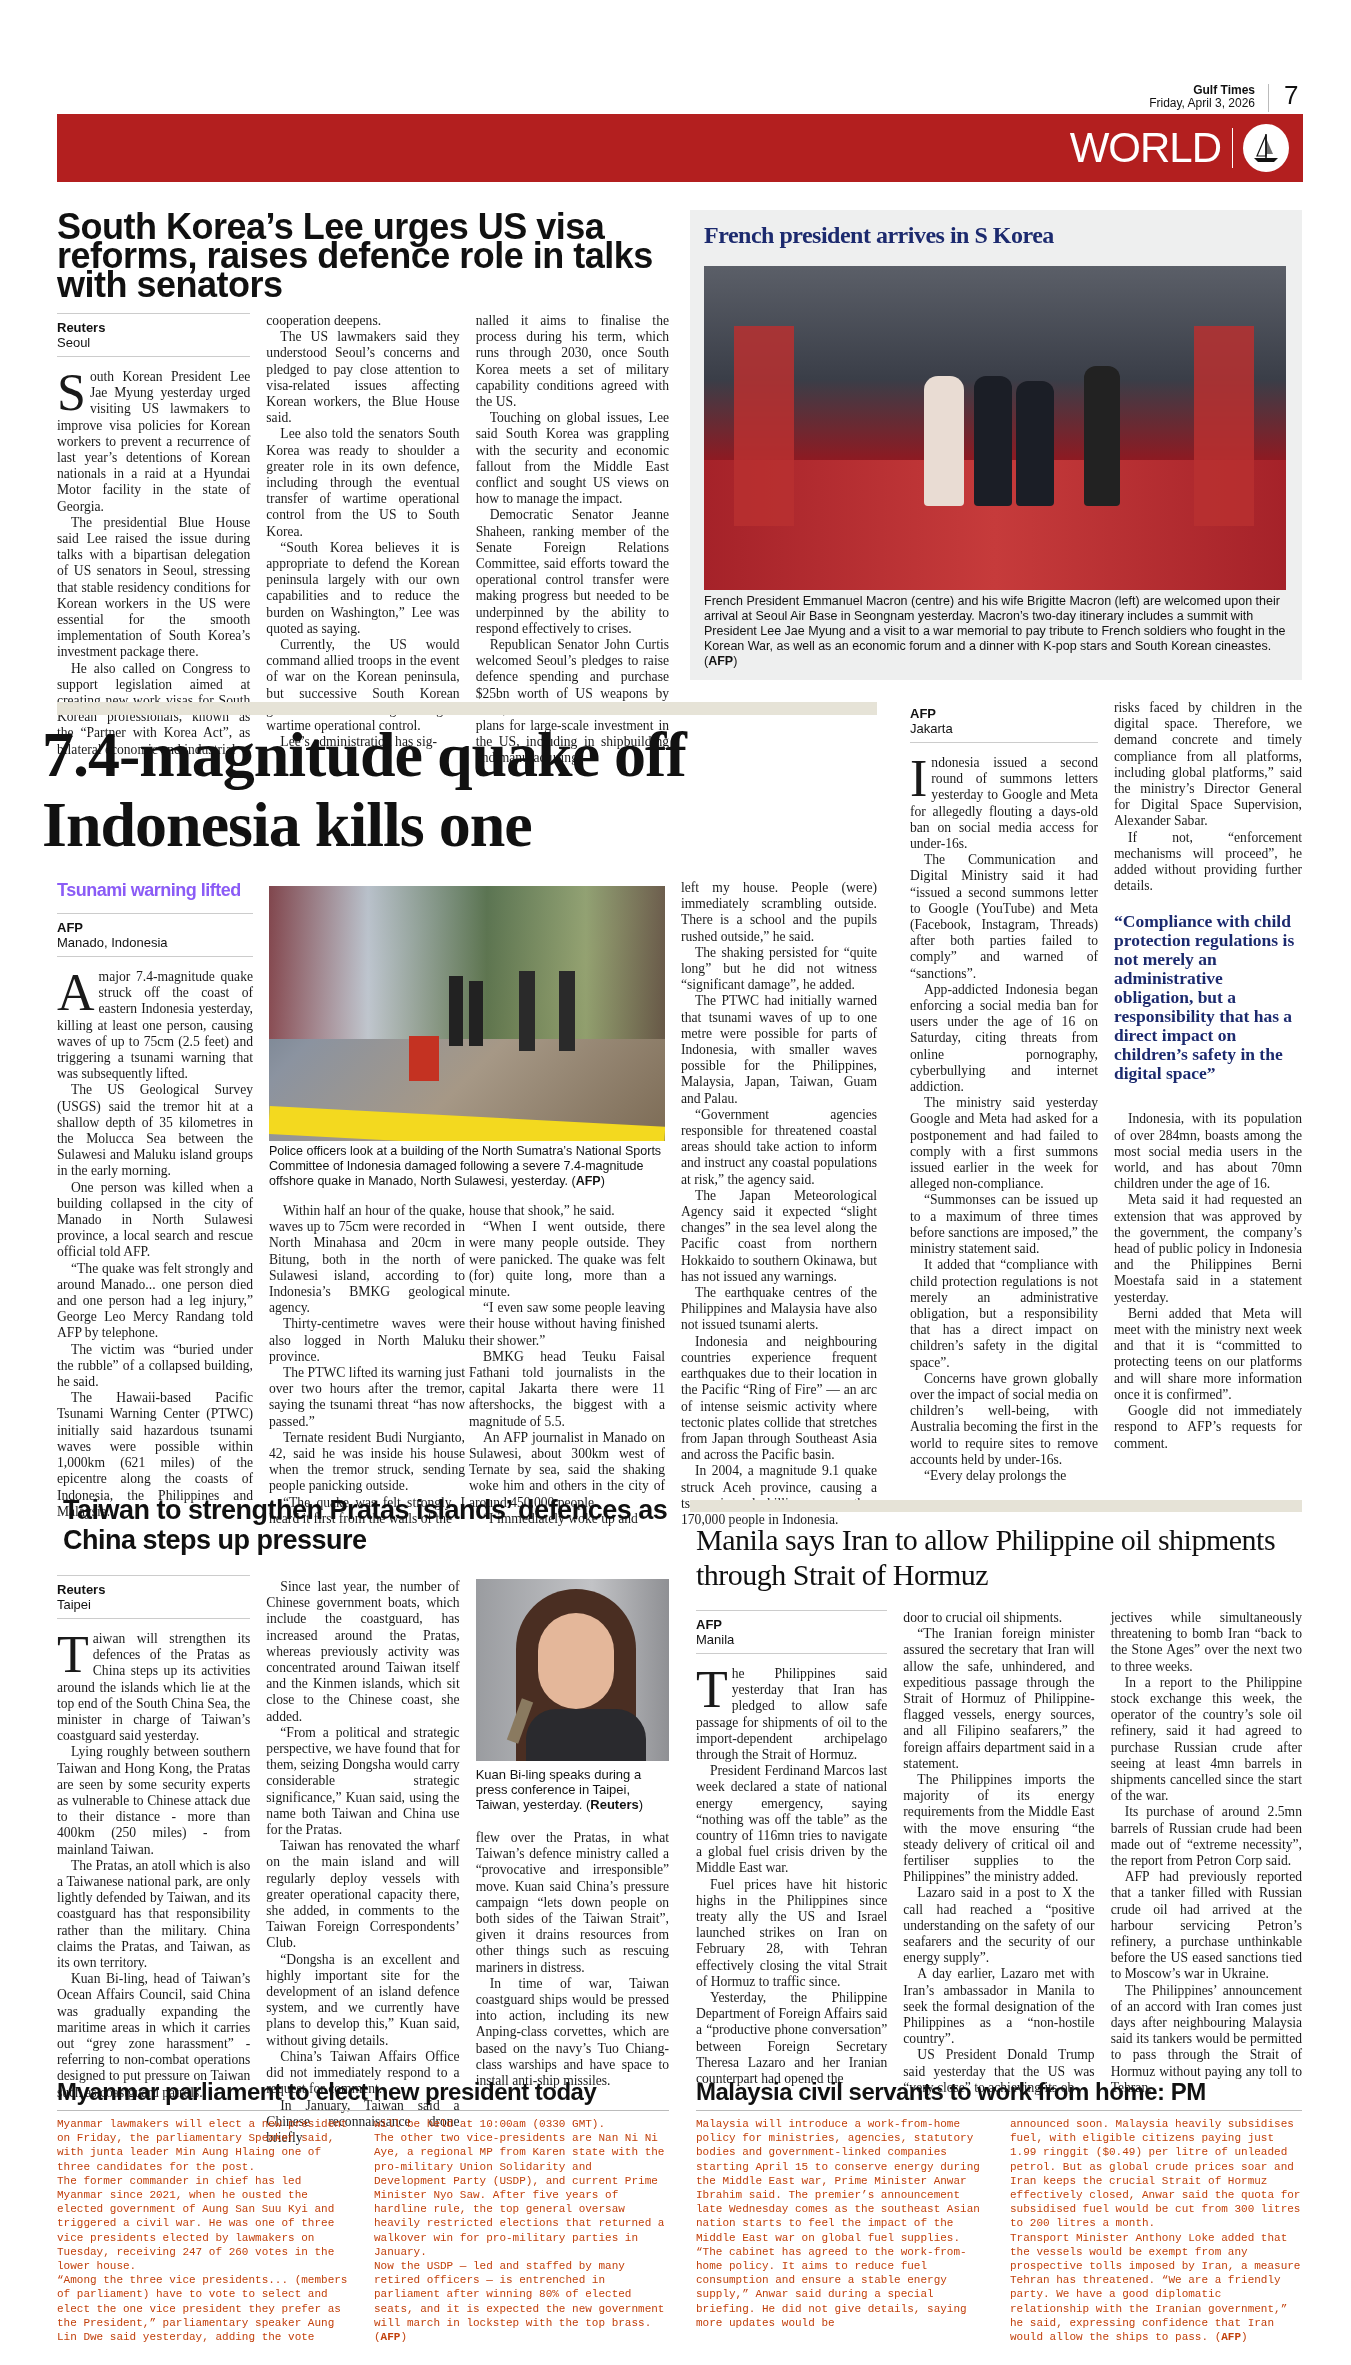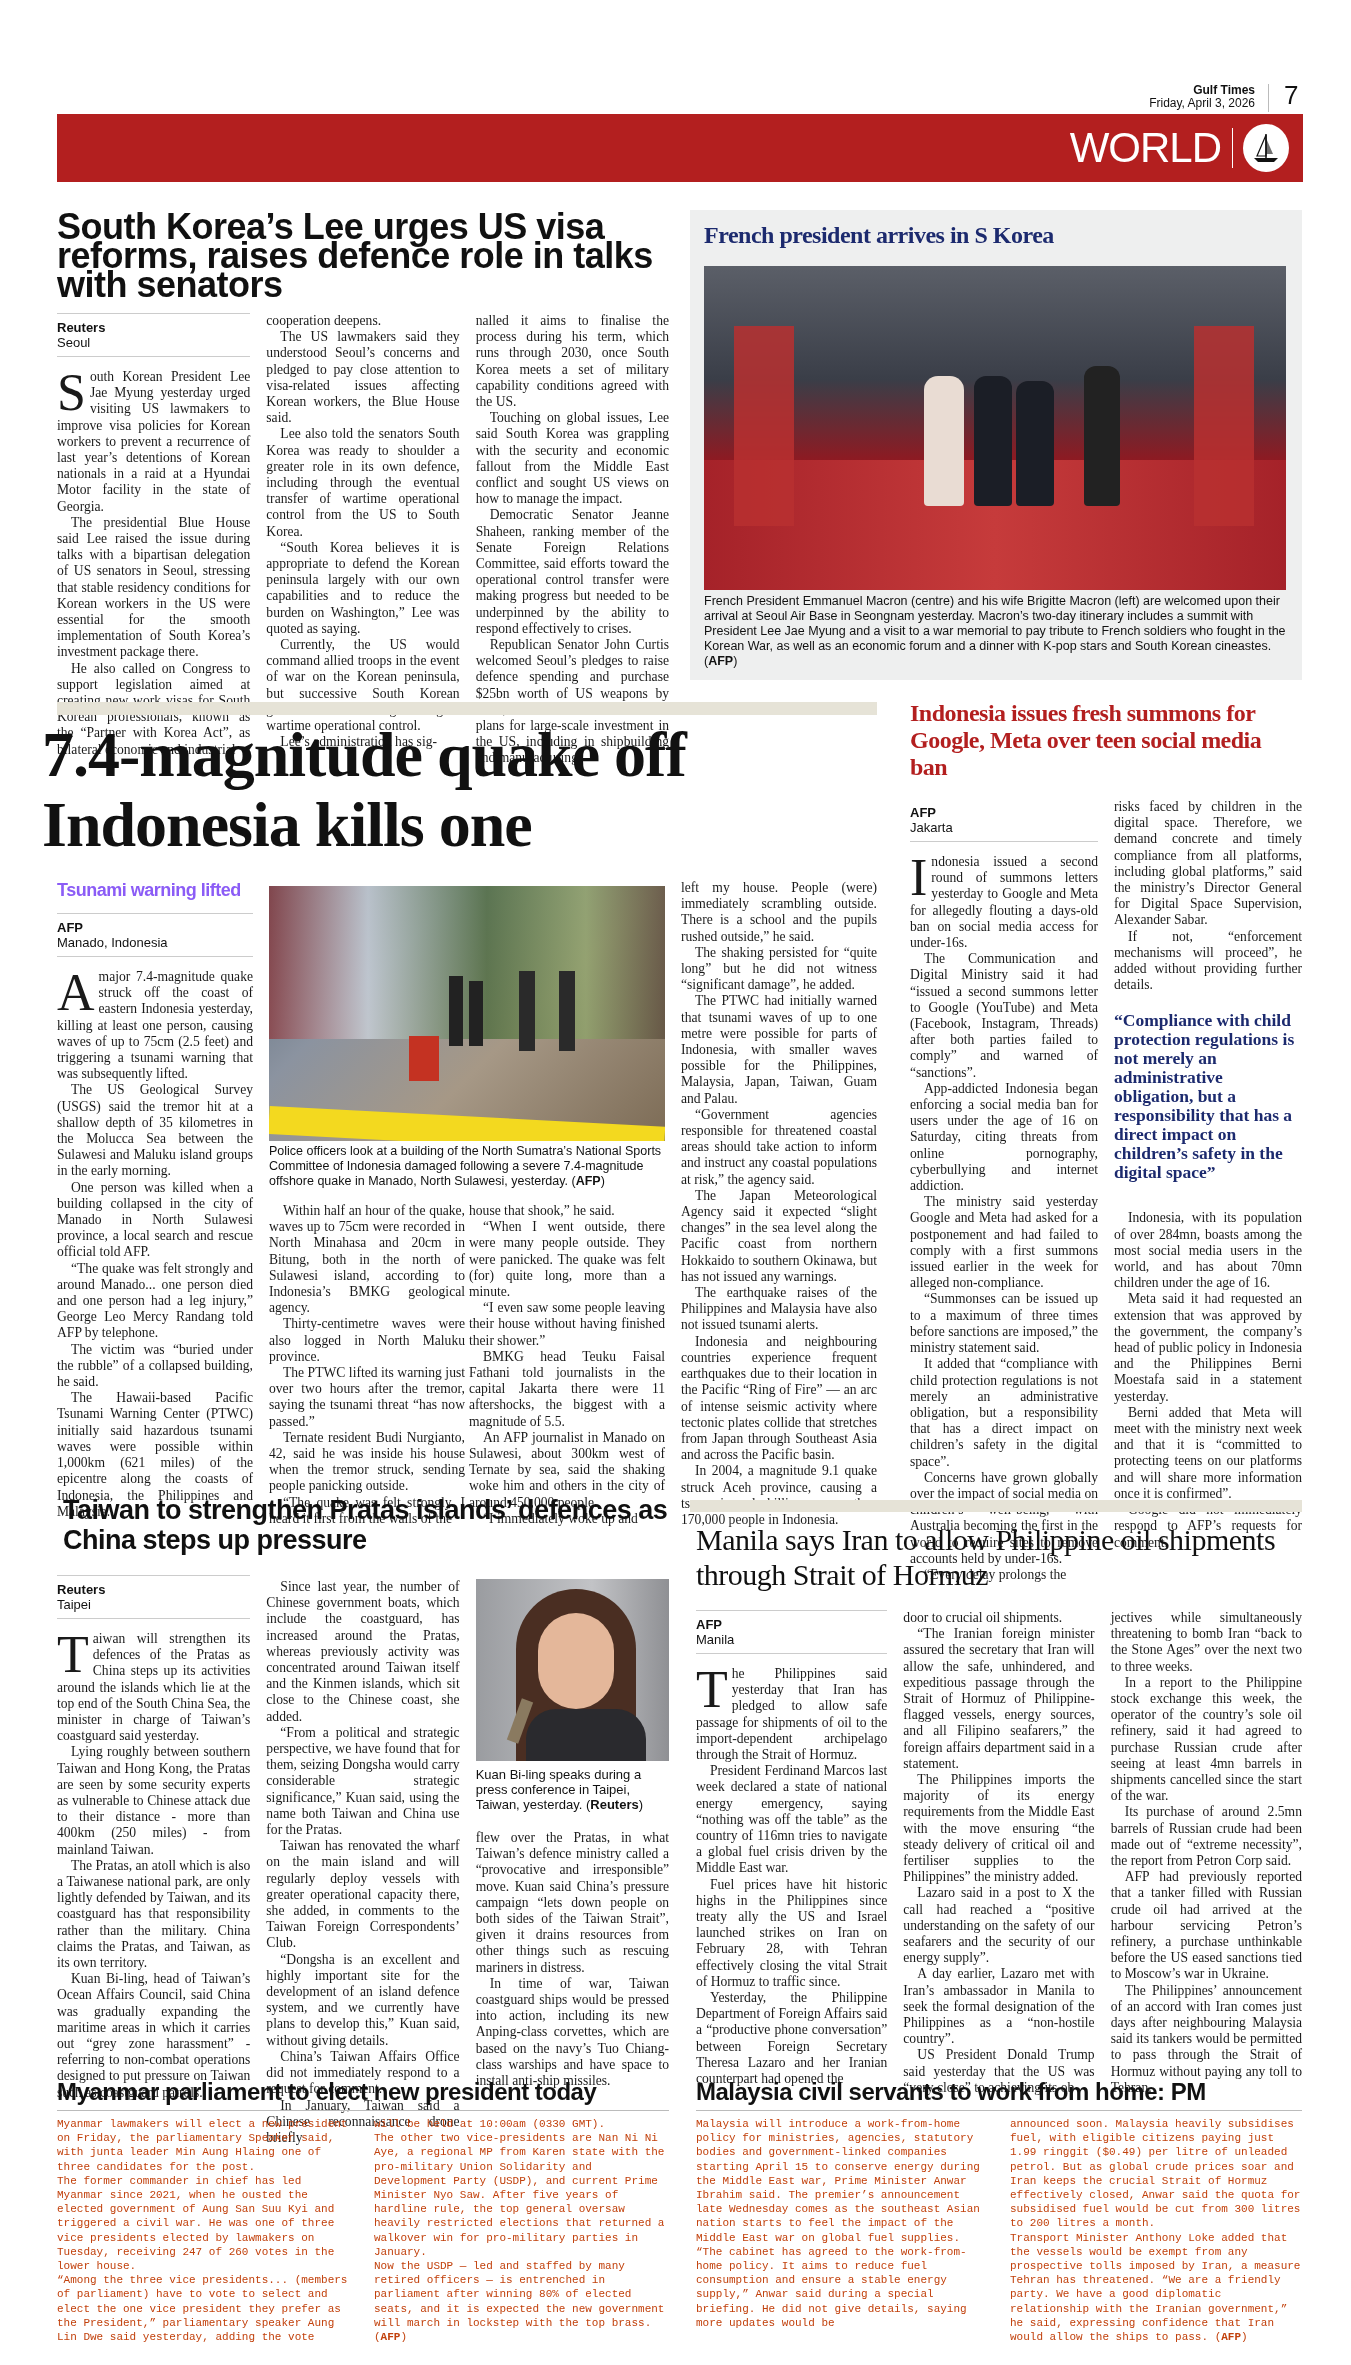--- a/index.html
+++ b/index.html
@@ -144,29 +144,28 @@
           <p>“I immediately woke up and</p>
         </div>
       </div>
     </div>
     <div style="width:196px" class="body-text">
       <p class="first">left my house. People (were) immediately scrambling outside. There is a school and the pupils rushed outside,” he said.</p>
       <p>The shaking persisted for “quite long” but he did not witness “significant damage”, he added.</p>
       <p>The PTWC had initially warned that tsunami waves of up to one metre were possible for parts of Indonesia, with smaller waves possible for the Philippines, Malaysia, Japan, Taiwan, Guam and Palau.</p>
       <p>“Government agencies responsible for threatened coastal areas should take action to inform and instruct any coastal populations at risk,” the agency said.</p>
       <p>The Japan Meteorological Agency said it expected “slight changes” in the sea level along the Pacific coast from northern Hokkaido to southern Okinawa, but has not issued any warnings.</p>
-      <p>The earthquake raises of the Philippines and Malaysia have also not issued tsunami alerts.</p>
+      <p>The earthquake centres of the Philippines and Malaysia have also not issued tsunami alerts.</p>
       <p>Indonesia and neighbouring countries experience frequent earthquakes due to their location in the Pacific “Ring of Fire” — an arc of intense seismic activity where tectonic plates collide that stretches from Japan through Southeast Asia and across the Pacific basin.</p>
       <p>In 2004, a magnitude 9.1 quake struck Aceh province, causing a tsunami and killing more than 170,000 people in Indonesia.</p>
     </div>
   </div>
 </div>
 
 <div class="abs" style="left:910px;top:700px;width:392px">
-  <h2 class="serif" style="font-size:24px;line-height:27px;font-weight:bold;color:#b31f1f;letter-spacing:-0.5px;margin-bottom:18px">Indonesia issues fresh summons for Google, Meta over teen social media ban</h2>
   <div style="display:flex;gap:16px">
     <div class="col">
       <div class="byline" style="border-top:none">
         <div class="agency">AFP</div>
         <div class="place">Jakarta</div>
       </div>
       <div class="body-text">
         <p class="first"><span class="dropcap">I</span><span>ndonesia issued a second round of summons letters yesterday to Google and Meta for allegedly flouting a days-old ban on social media access for under-16s.</span></p>
         <p>The Communication and Digital Ministry said it had “issued a second summons letter to Google (YouTube) and Meta (Facebook, Instagram, Threads) after both parties failed to comply” and warned of “sanctions”.</p>
         <p>App-addicted Indonesia began enforcing a social media ban for users under the age of 16 on Saturday, citing threats from online pornography, cyberbullying and internet addiction.</p>

